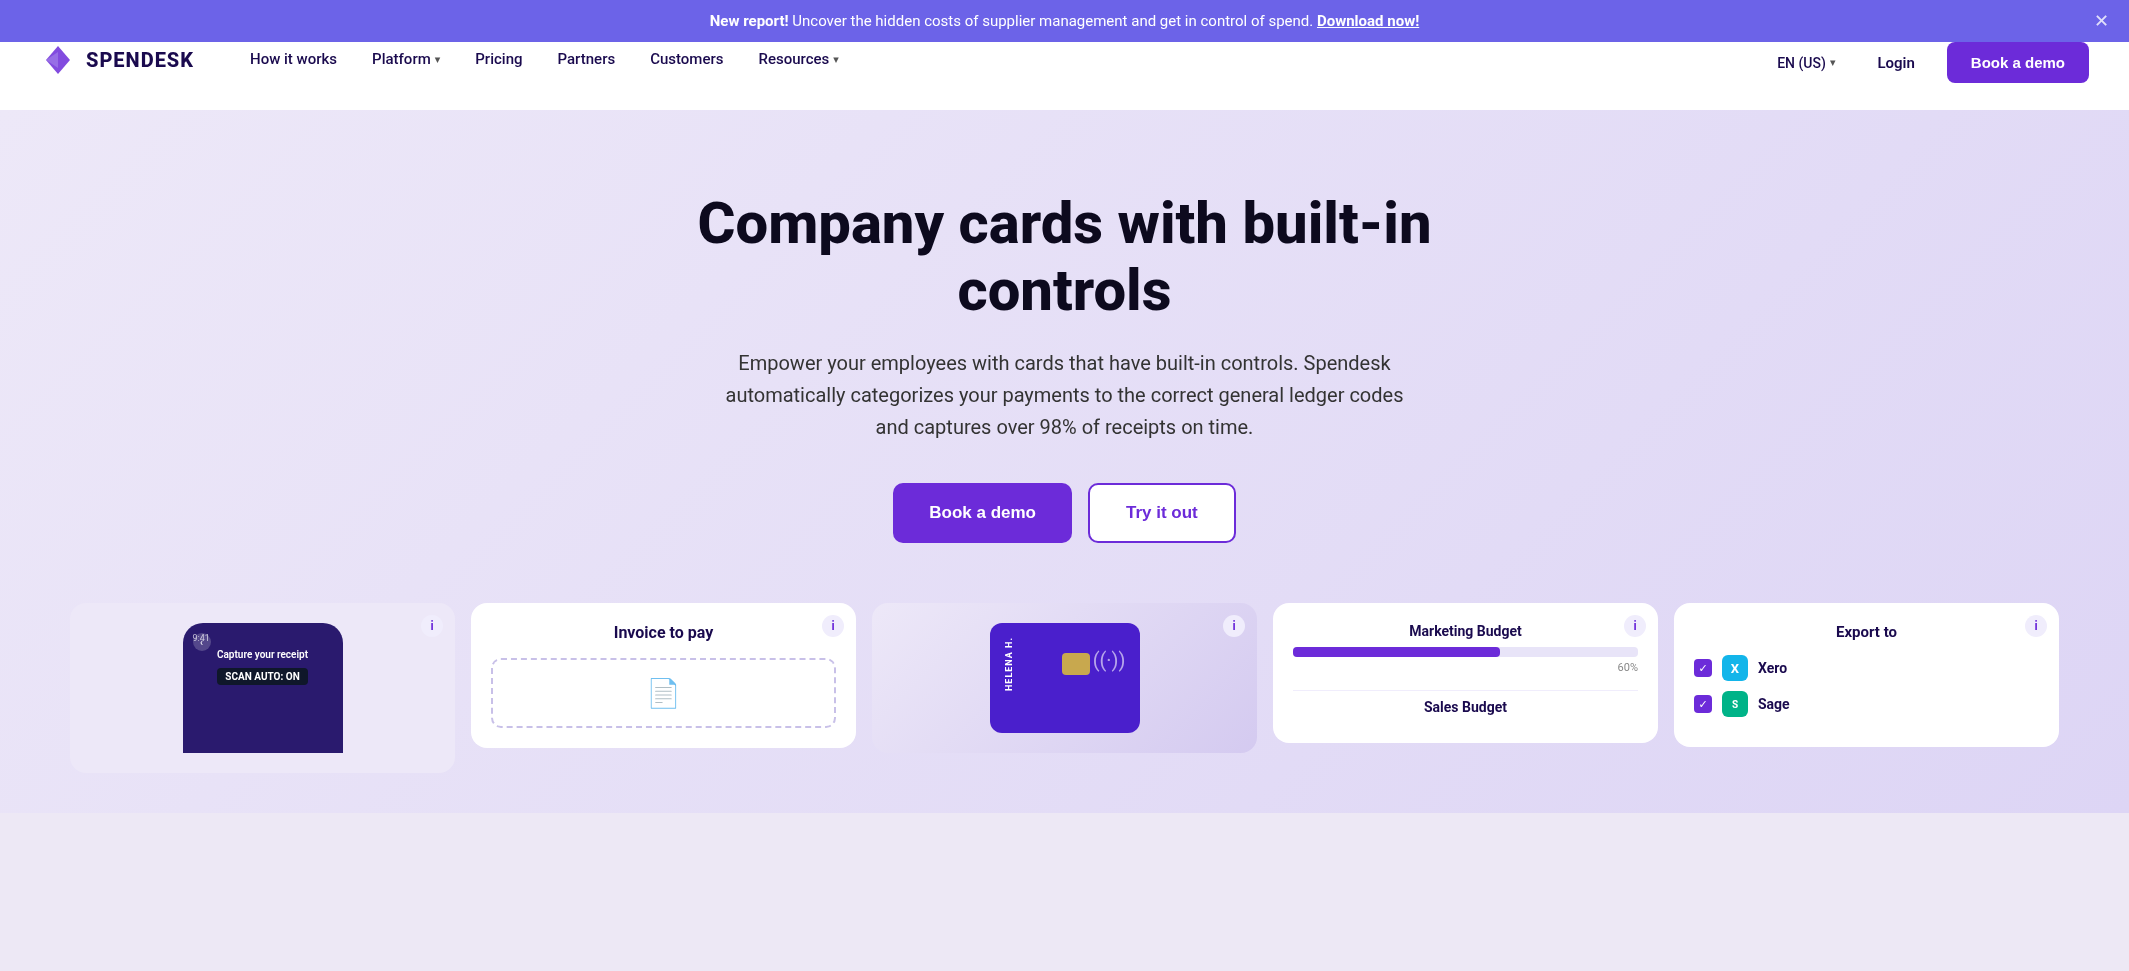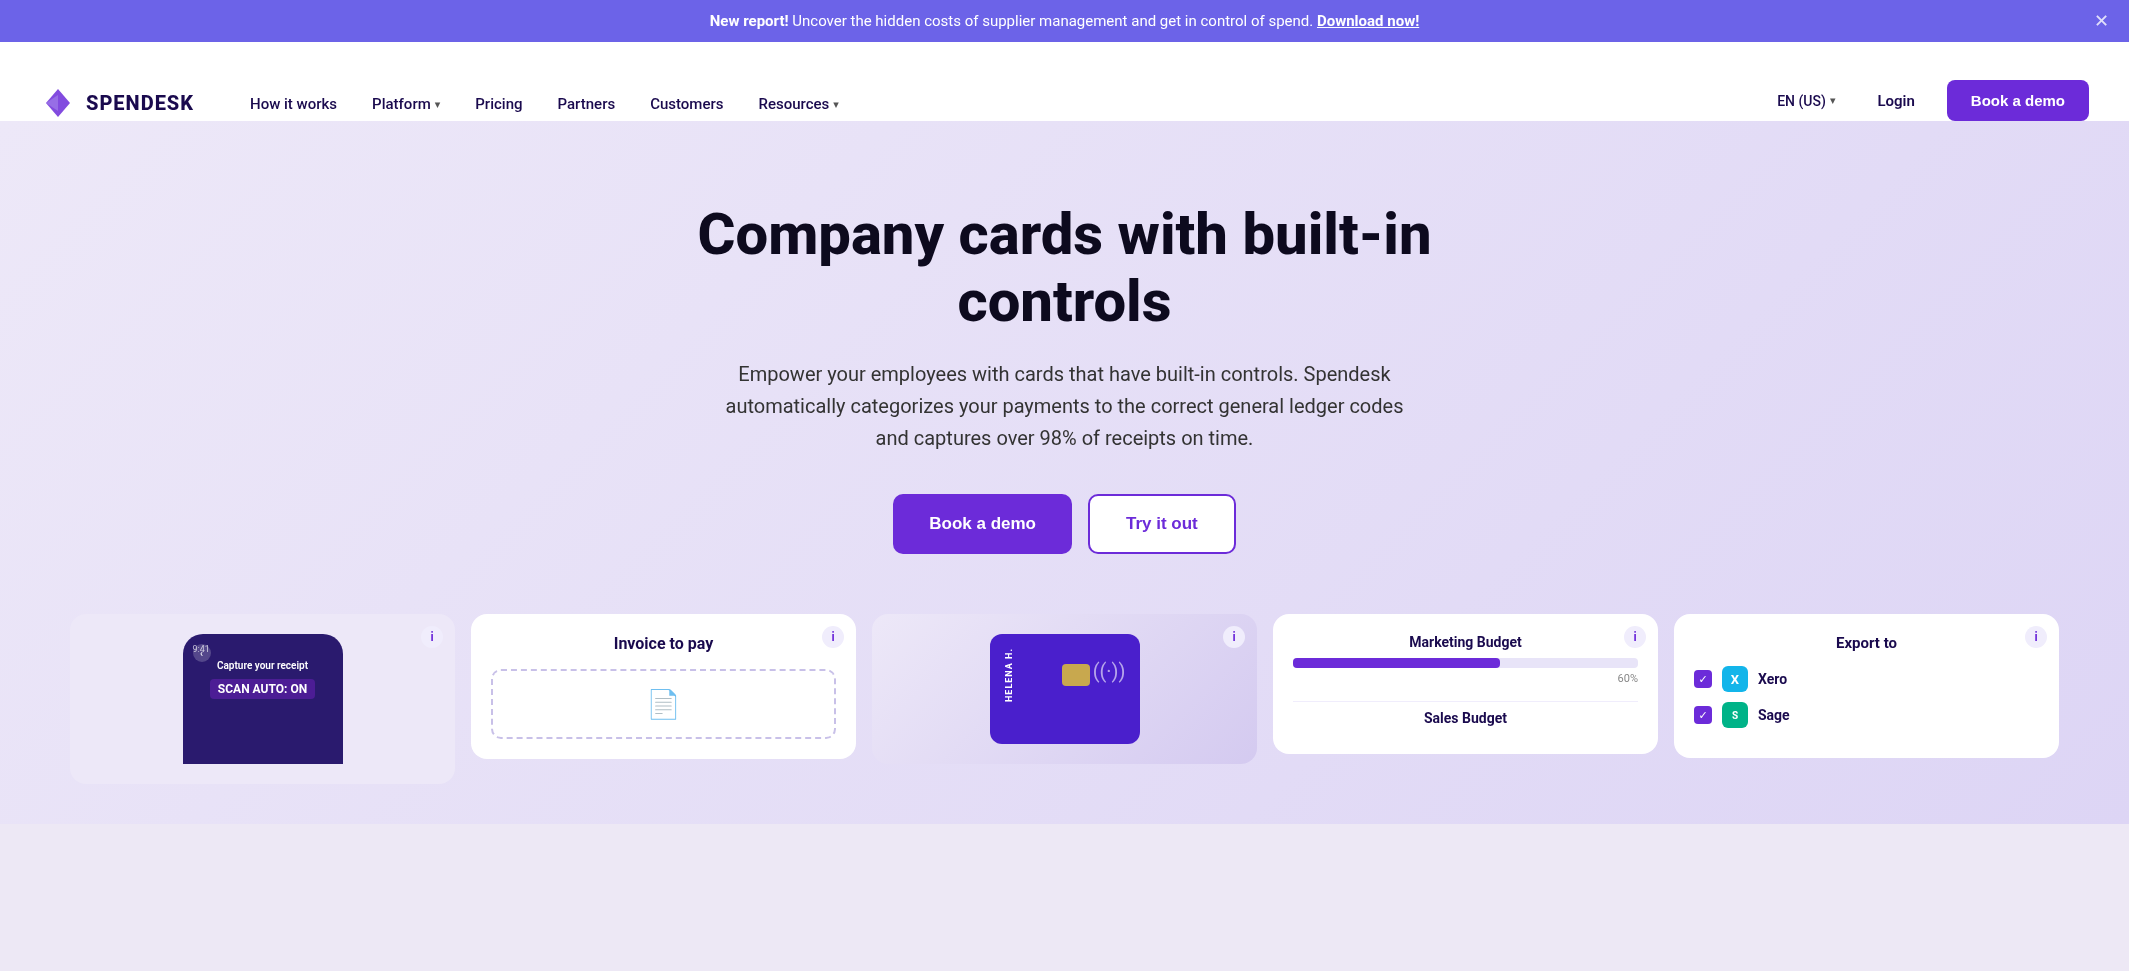--- a/index.html
+++ b/index.html
@@ -25,23 +25,23 @@
       opacity: 0.8;
       background: none;
       border: none;
       color: white;
     }
 
     
     .navbar {
       background: white;
       display: flex;
-      align-items: flex-end;
+      align-items: flex-start;
       padding: 0 40px;
-      height: 79px;
+      height: 68px;
       box-shadow: 0 1px 3px rgba(0,0,0,0.08);
     }
     .logo {
       display: flex;
       align-items: center;
       gap: 10px;
       text-decoration: none;
       margin-right: 40px;
     }
     .logo-icon {
@@ -220,23 +220,23 @@
       align-self: flex-start;
       margin-bottom: 6px;
     }
     .phone-header {
       font-size: 10px;
       color: white;
       font-weight: 600;
       margin-bottom: 8px;
     }
     .phone-scan-badge {
-      background: #4c1d95;
-      color: white;
-      font-size: 12px;
+      background: #0f172a;
+      color: white;
+      font-size: 10px;
       font-weight: 700;
       padding: 3px 8px;
       border-radius: 4px;
     }
     .phone-arrow {
       background: rgba(255,255,255,0.2);
       border-radius: 50%;
       width: 18px;
       height: 18px;
       display: flex;

